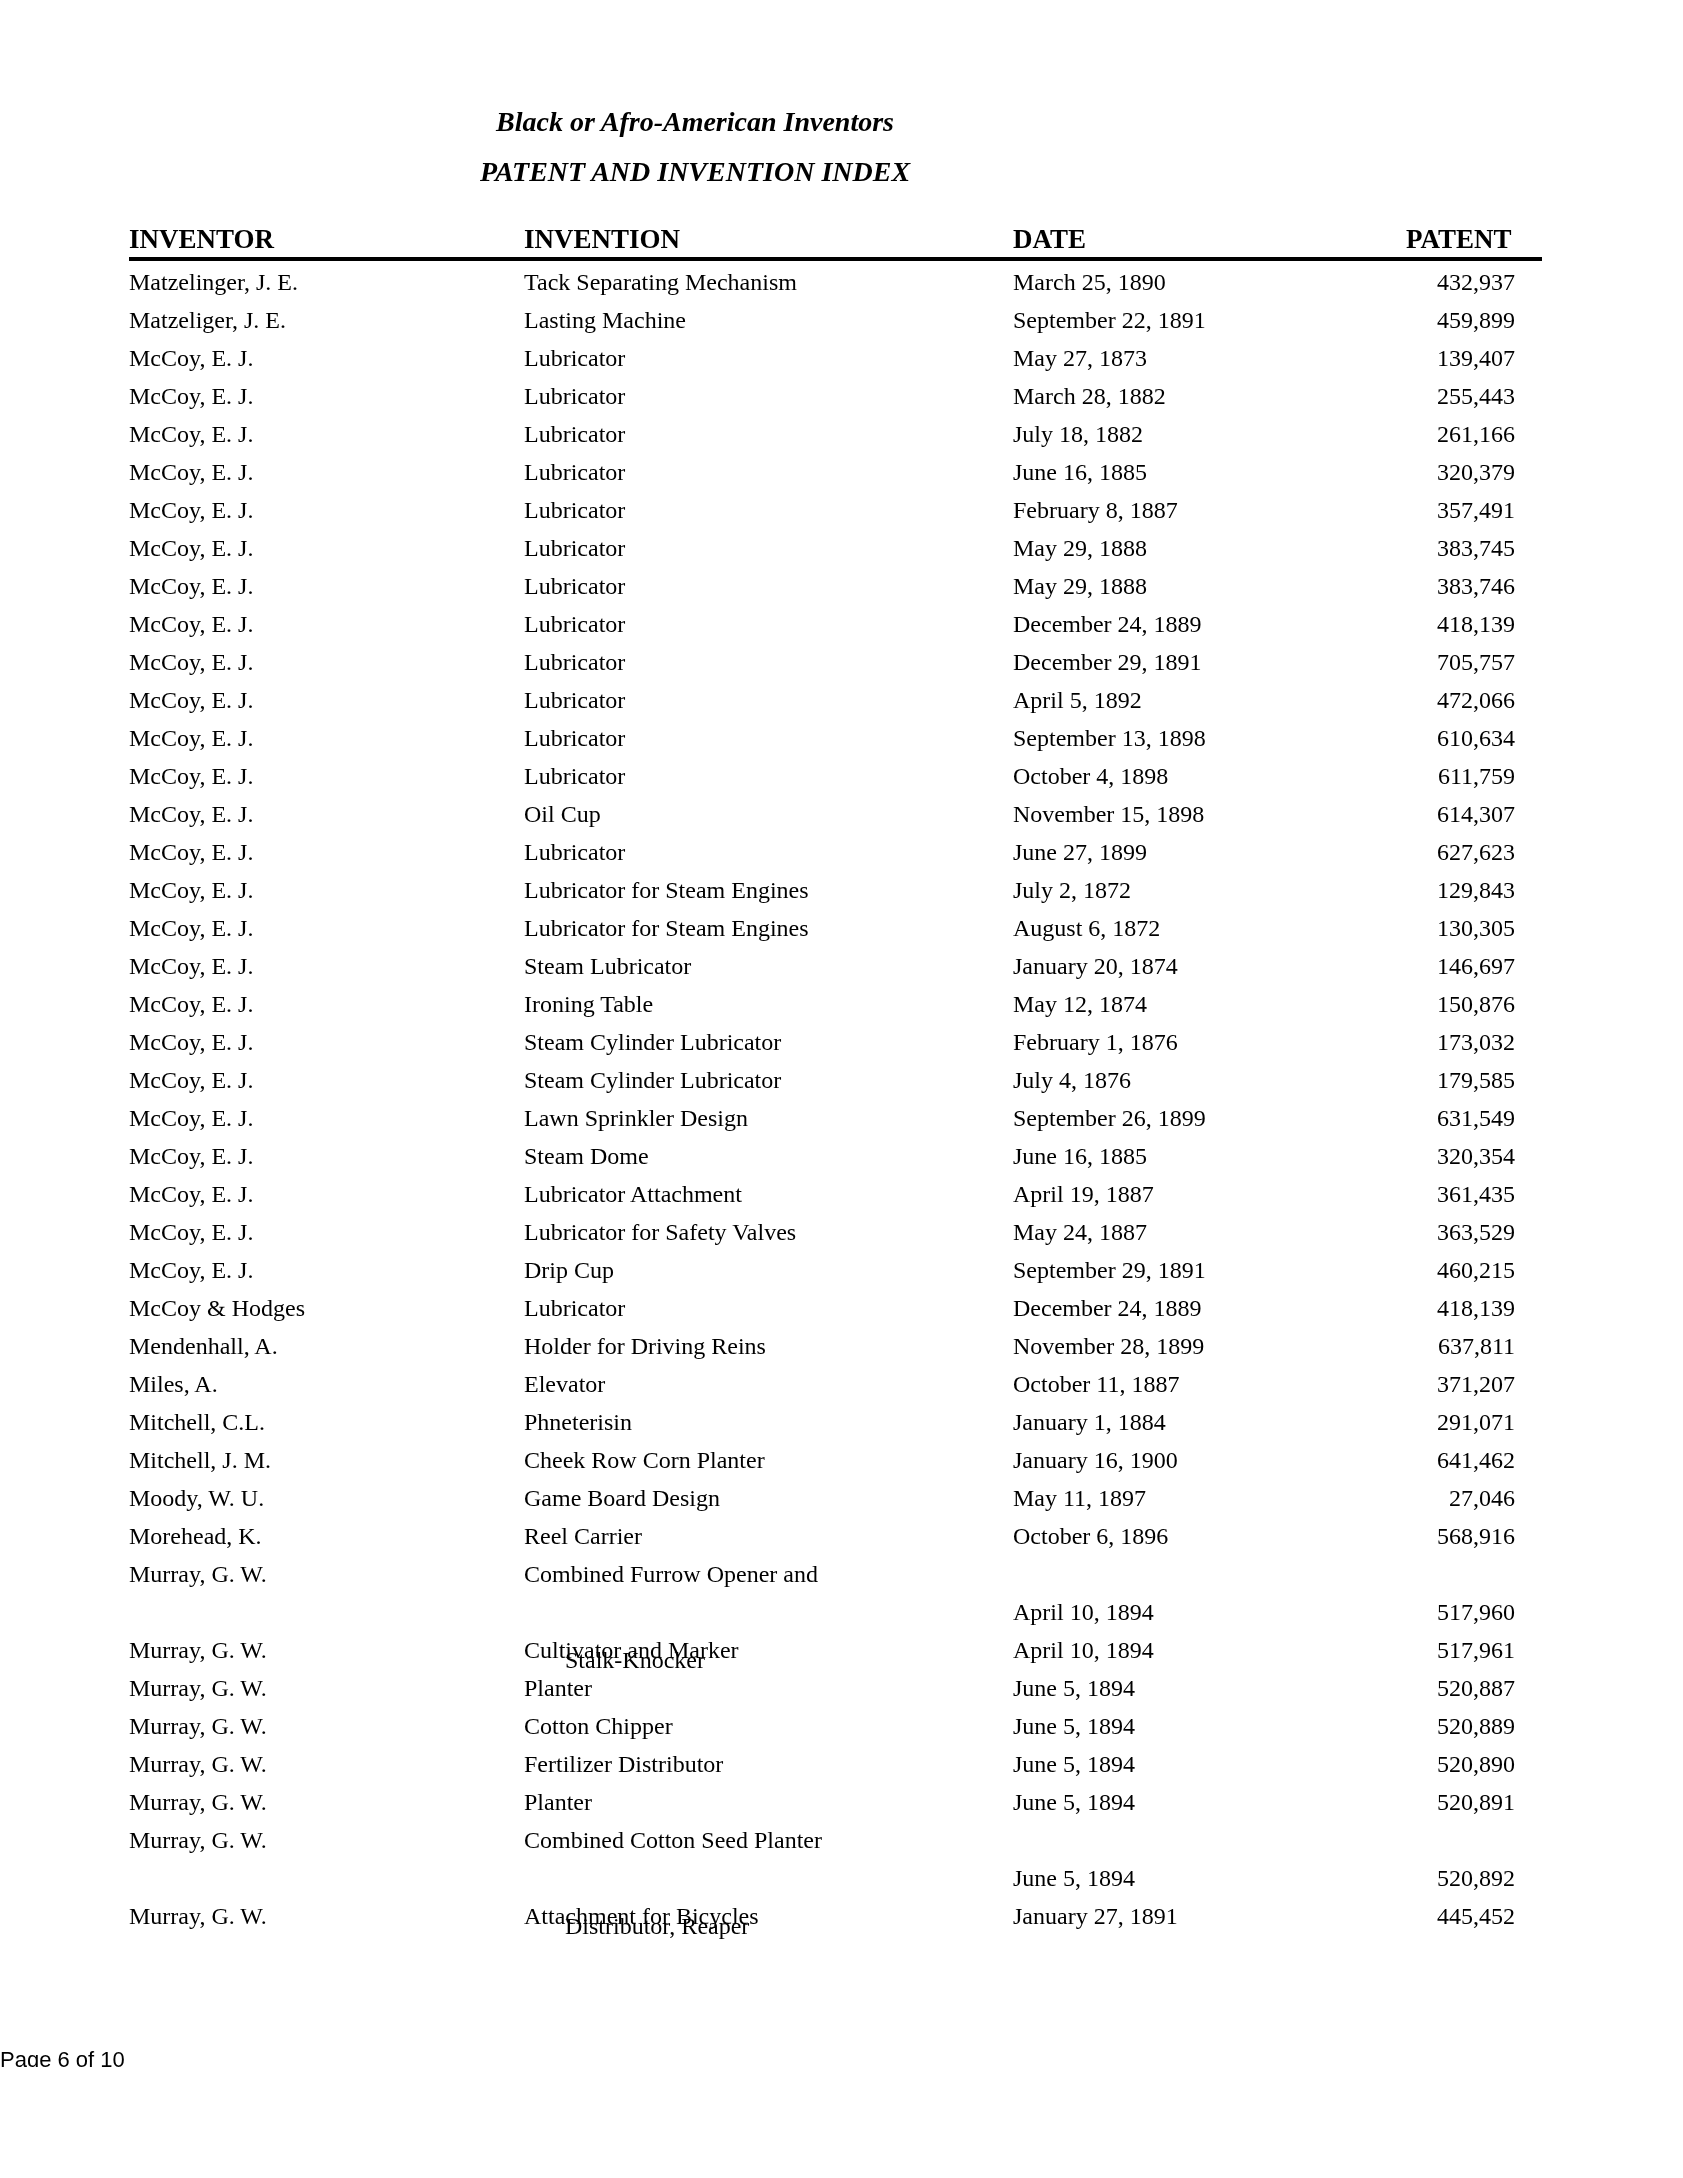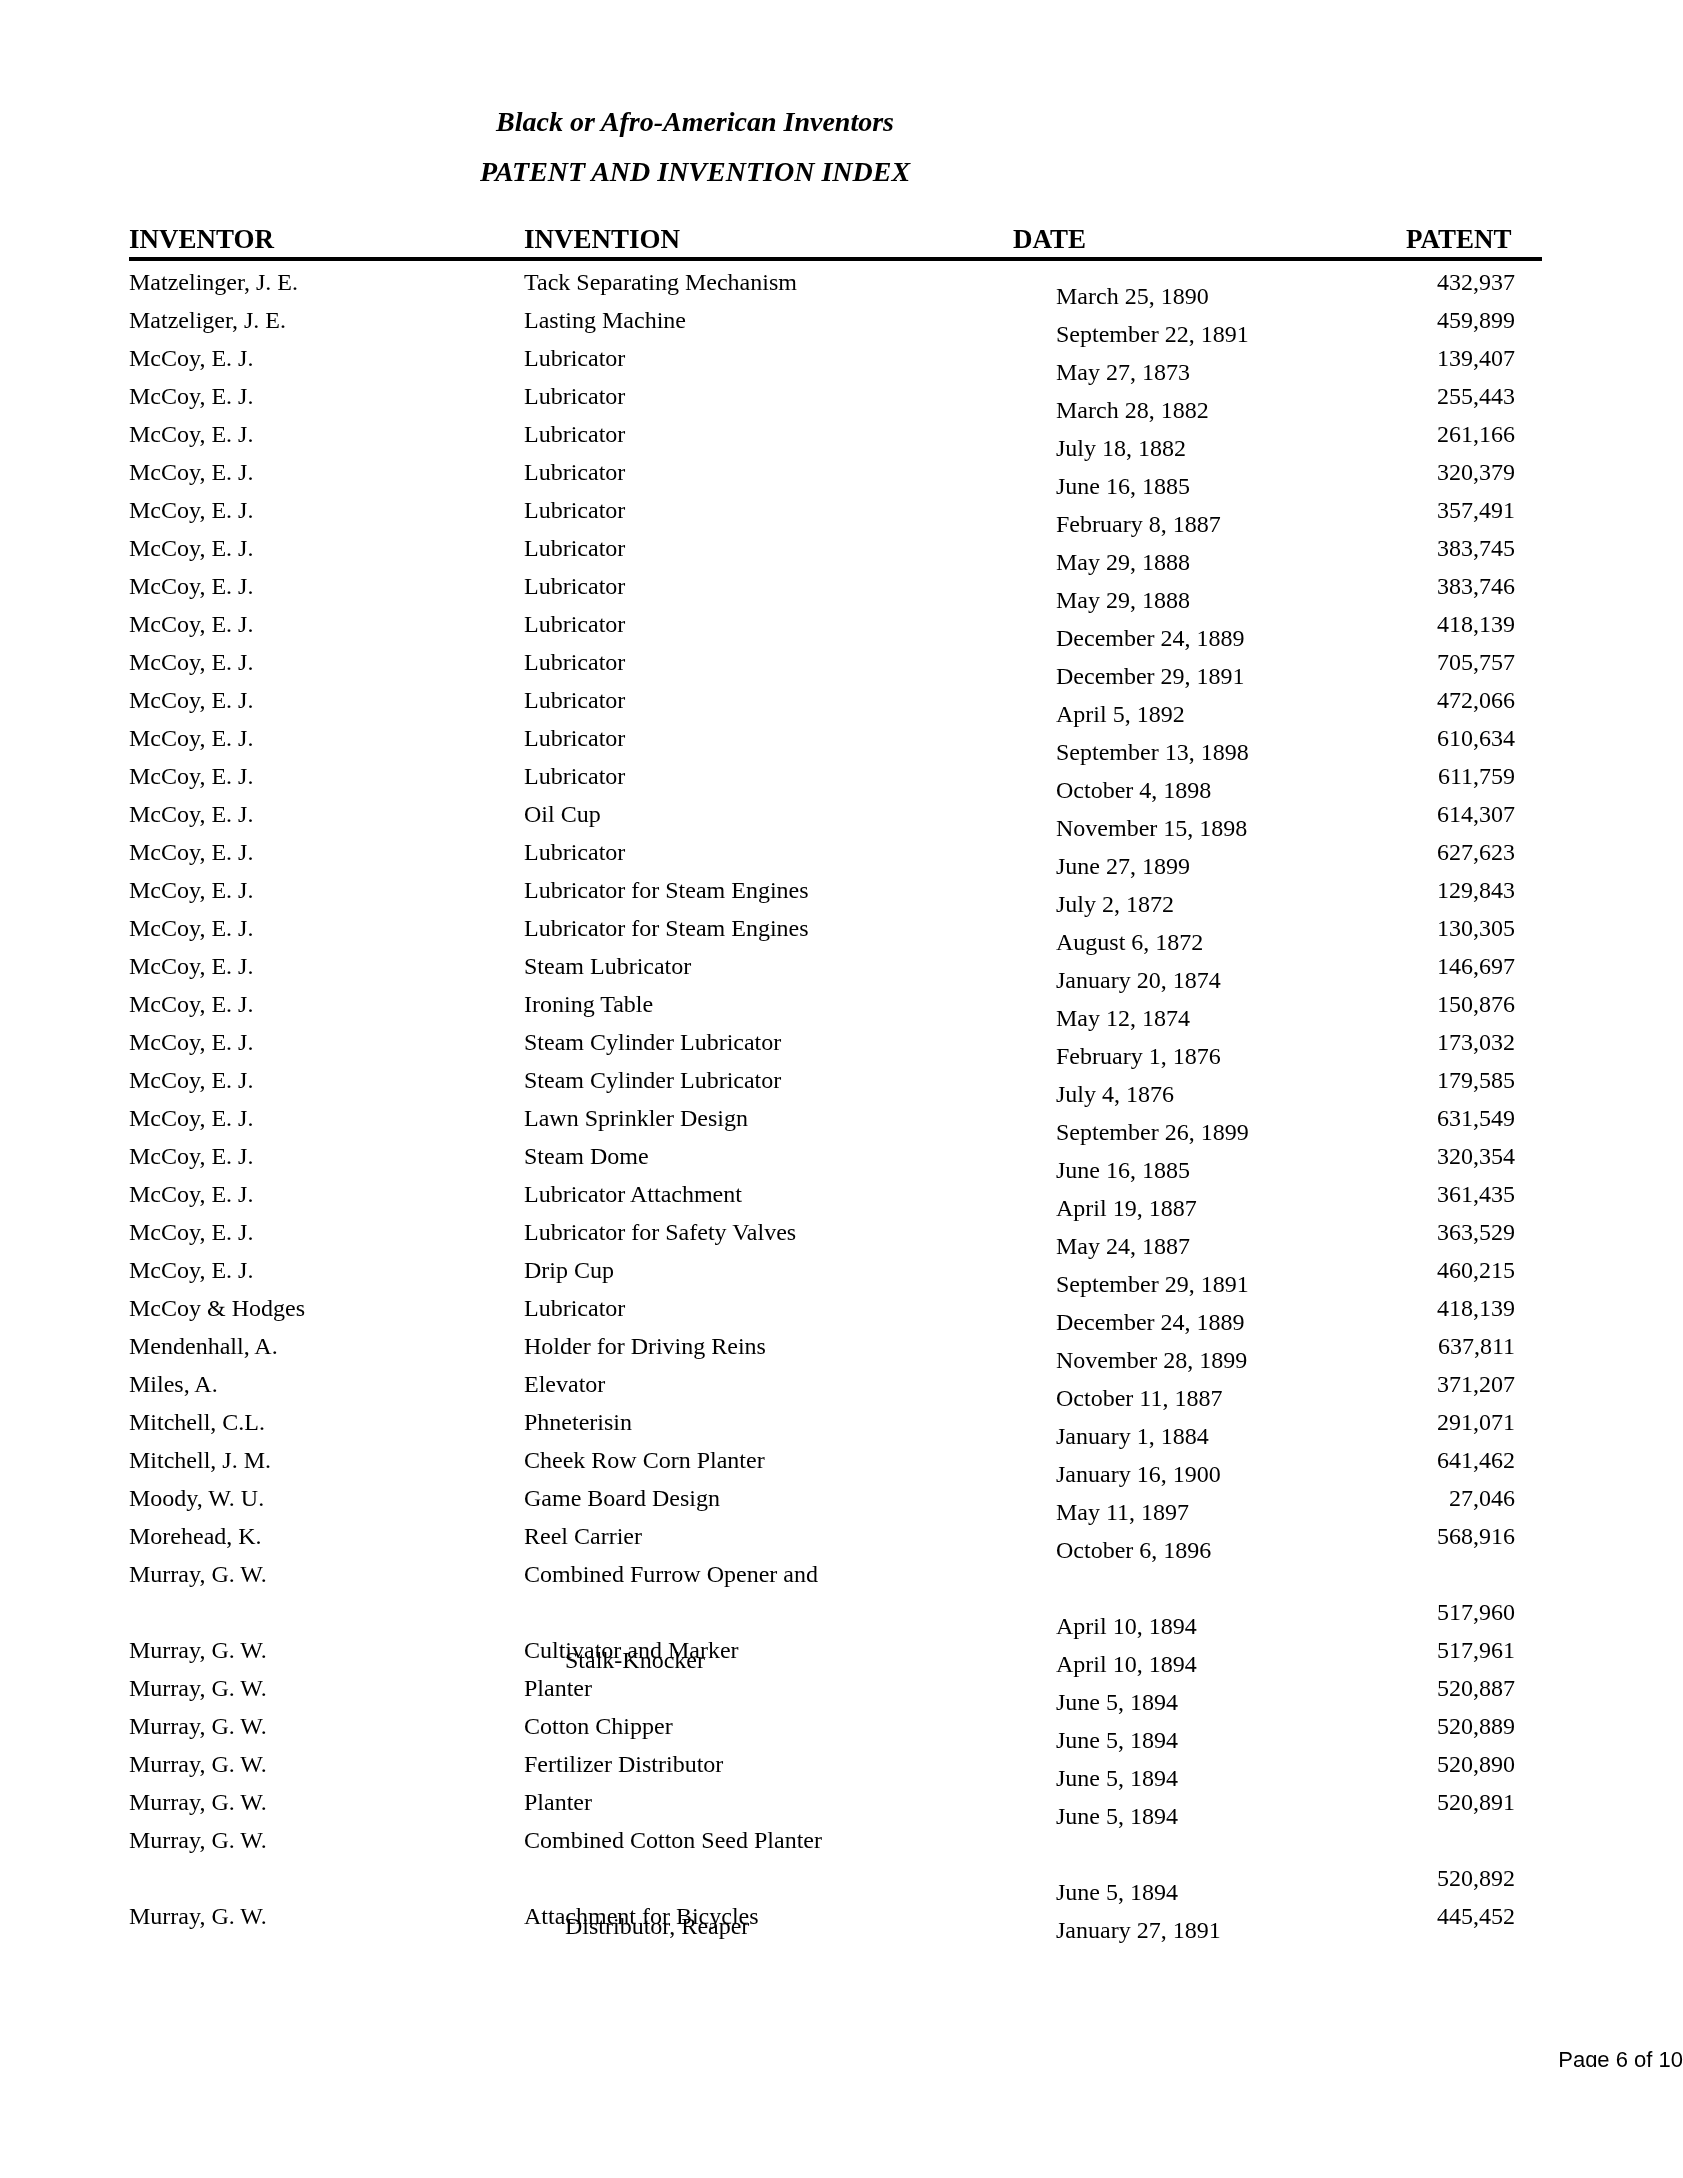--- a/index.html
+++ b/index.html
@@ -7,23 +7,23 @@
   .title { position: absolute; left: 0; width: 1390px; text-align: center; font-weight: bold; font-size: 28px; line-height: 50px; font-style: italic; }
   #title1 { top: 97px; left: 0; }
   #title2 { top: 147px; }
   .hdr { position: absolute; top: 220px; font-weight: bold; font-size: 27px; line-height: 38px; text-align: center; }
   .rule { position: absolute; left: 129px; width: 1413px; top: 257px; height: 4px; background: #000; }
   .rows { position: absolute; top: 263px; left: 0; width: 1683px; }
   .row { position: relative; height: 38px; font-size: 24px; line-height: 38px; white-space: nowrap; }
   .c1 { position: absolute; left: 129px; }
   .c2 { position: absolute; left: 524px; }
   .c2.cont { left: 565px; margin-top: 48px; }
-  .c3 { position: absolute; left: 1056px; margin-top: 14px; }
+  .c3 { position: absolute; left: 1013px; }
   .c4 { position: absolute; right: 168px; text-align: left; }
-  .footer { position: absolute; top: 2047px; left: 0; width: 1683px; text-align: right; font-family: "Liberation Sans", "DejaVu Sans", sans-serif; font-size: 22px; line-height: 26px; height: 20px; overflow: hidden; }
+  .footer { position: absolute; top: 2047px; left: 0; width: 1683px; text-align: left; font-family: "Liberation Sans", "DejaVu Sans", sans-serif; font-size: 22px; line-height: 26px; height: 20px; overflow: hidden; }
 </style>
 </head>
 <body>
 
 <div id="title1" class="title">Black or Afro-American Inventors</div>
 <div id="title2" class="title">PATENT AND INVENTION INDEX</div>
 
 <div class="hdr" style="left:129px">INVENTOR</div>
 <div class="hdr" style="left:524px">INVENTION</div>
 <div class="hdr" style="left:1013px">DATE</div>

